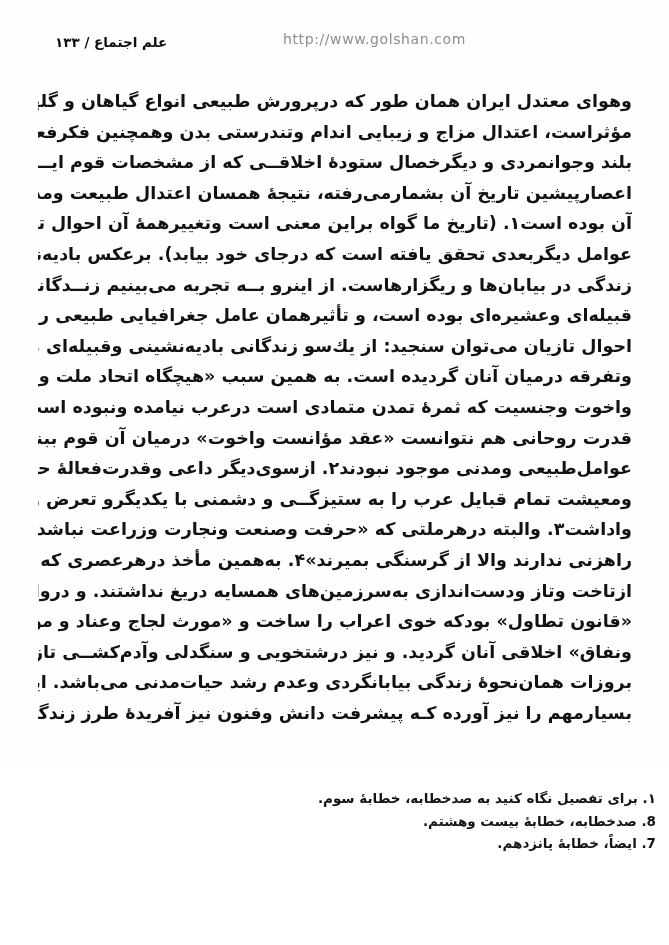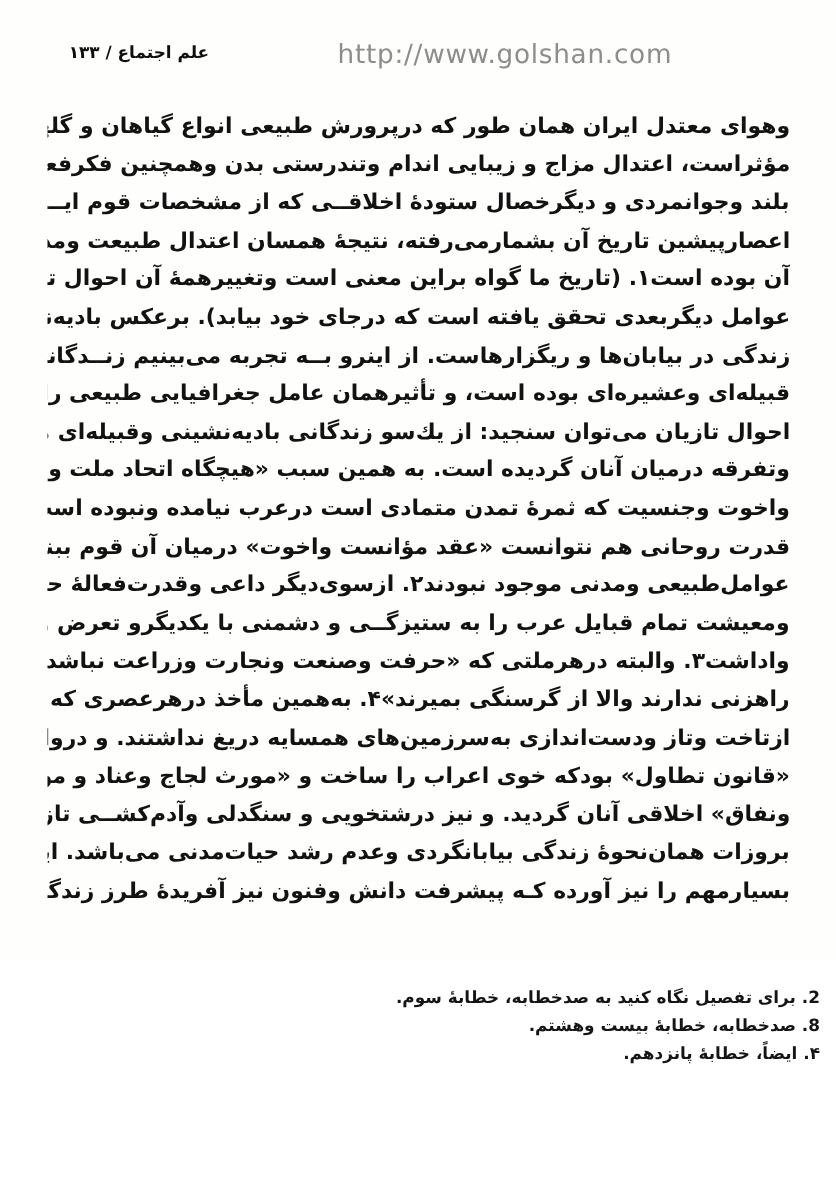--- a/index.html
+++ b/index.html
@@ -21,22 +21,22 @@
     top:34px;left:55px;
     direction:rtl;
     font-size:13.5px;
     font-weight:bold;
     color:#0e0e0e;
     letter-spacing:0.3px;
     white-space:nowrap;
   }
   .hdr-url{
     position:absolute;
-    top:31px;left:270px;
-    font-size:21px;
+    top:31px;left:283px;
+    font-size:14px;
     font-weight:normal;
     color:#8d8d8d;
     letter-spacing:0.6px;
     white-space:nowrap;
   }
   
   .body-text{
     position:absolute;
     top:86px;
     right:37px;left:38px;
@@ -97,18 +97,18 @@
     <div class="body-line">واداشت۳. والبته درهرملتی که «حرفت وصنعت ونجارت وزراعت نباشد چاره جز</div>
     <div class="body-line">راهزنی ندارند والا از گرسنگی بمیرند»۴. به‌همین مأخذ درهرعصری که توانستند</div>
     <div class="body-line">ازتاخت وتاز ودست‌اندازی به‌سرزمین‌های همسایه دریغ نداشتند. و درواقع همان</div>
     <div class="body-line">«قانون تطاول» بودکه خوی اعراب را ساخت و «مورث لجاج وعناد و مولدکینه</div>
     <div class="body-line">ونفاق» اخلاقی آنان گردید. و نیز درشتخویی و سنگدلی وآدم‌کشــی تازیــان از</div>
     <div class="body-line">بروزات همان‌نحوهٔ زندگی بیابانگردی وعدم رشد حیات‌مدنی می‌باشد. این‌مطلب</div>
     <div class="body-line">بسیارمهم را نیز آورده کـه پیشرفت دانش وفنون نیز آفریدهٔ طرز زندگانــی مادی</div>
   </div>
 
   <div class="footnotes">
-    <div class="footnote-item">2. برای تفصیل نگاه کنید به صدخطابه، خطابهٔ سوم.</div>
+    <div class="footnote-item">۱. برای تفصیل نگاه کنید به صدخطابه، خطابهٔ سوم.</div>
     <div class="footnote-item">8. صدخطابه، خطابهٔ بیست وهشتم.</div>
-    <div class="footnote-item">۴. ایضاً، خطابهٔ پانزدهم.</div>
+    <div class="footnote-item">7. ایضاً، خطابهٔ پانزدهم.</div>
   </div>
 
 </div>
 
 </body></html>

